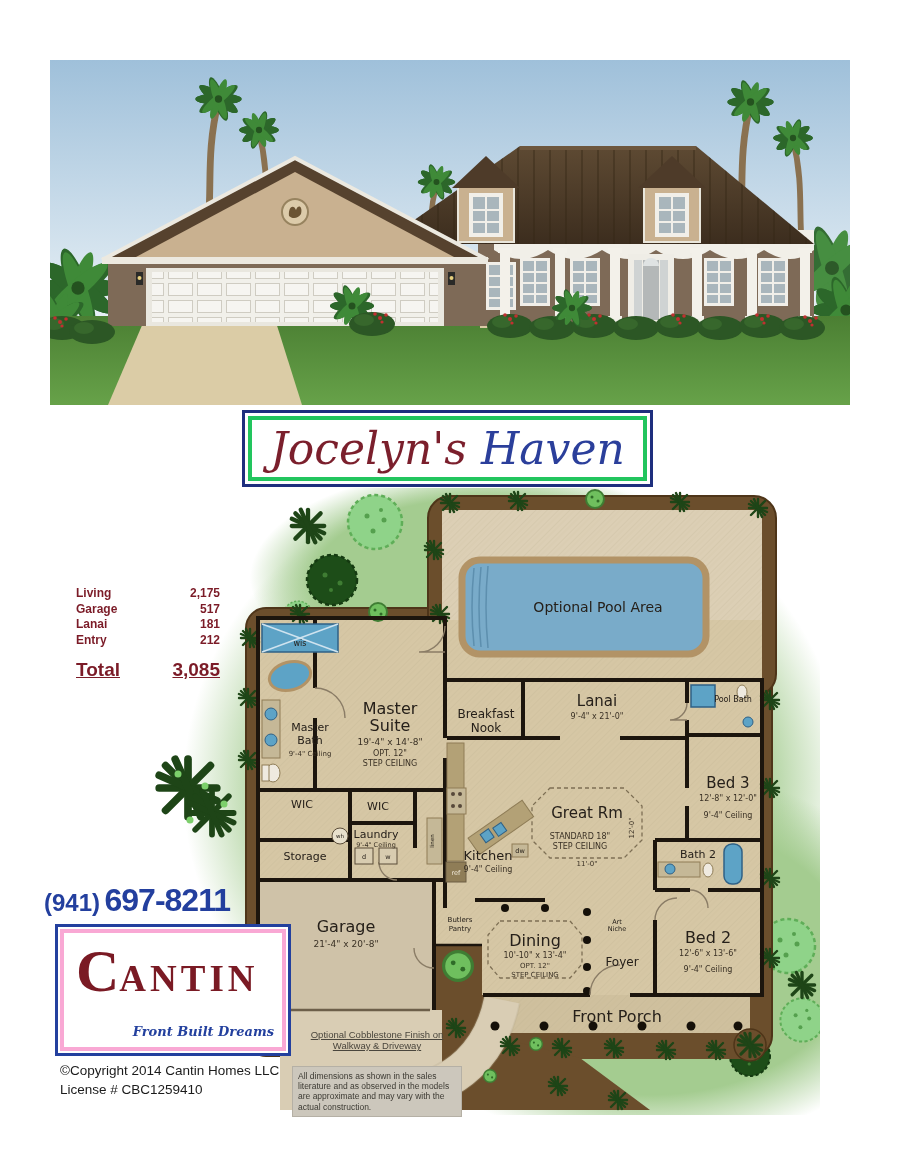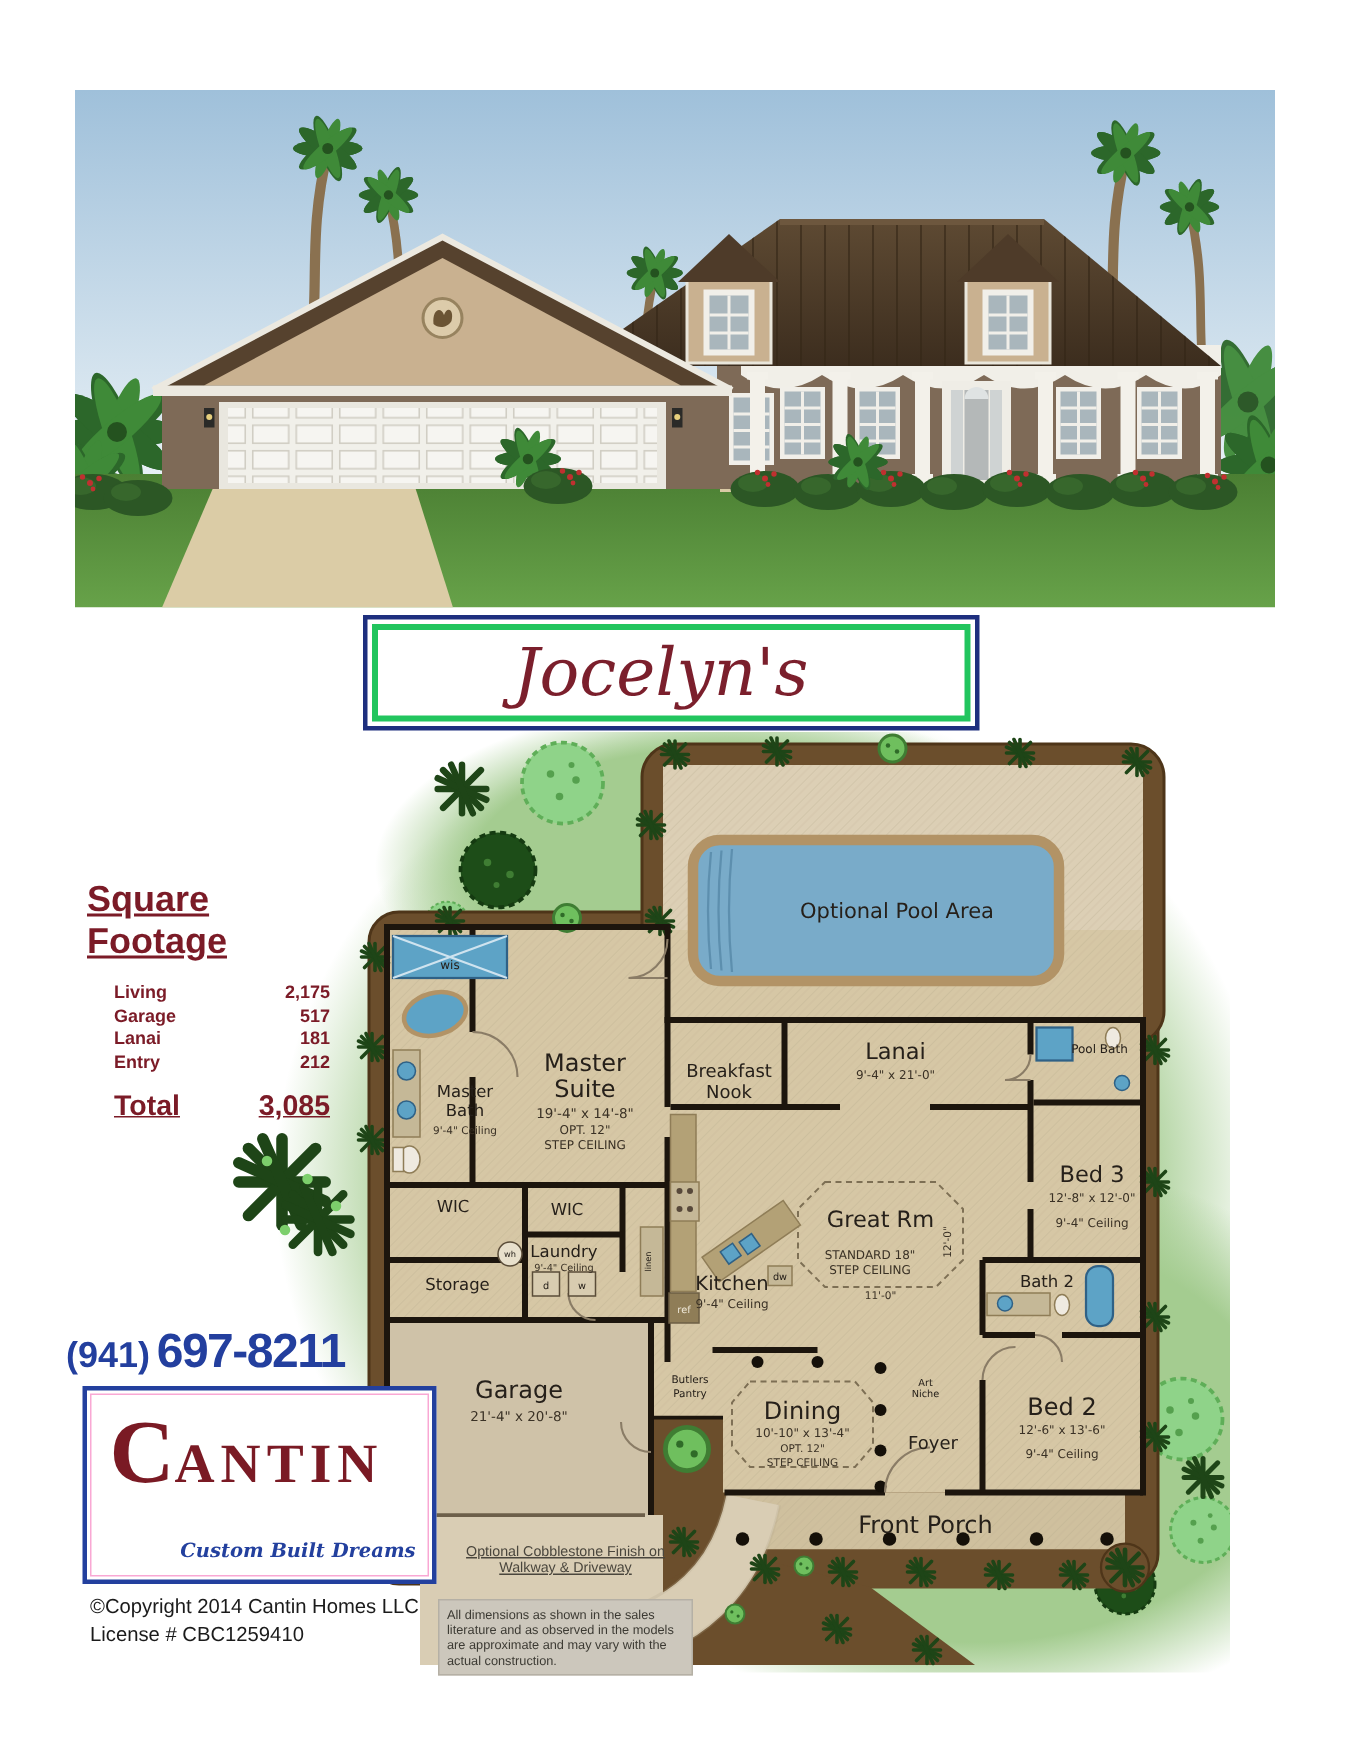--- a/index.html
+++ b/index.html
@@ -16,21 +16,21 @@
   #sqft h2{margin:0 0 12px 0;font-size:24px;font-weight:bold;text-decoration:underline;letter-spacing:0px;}
   .sq-row{display:flex;justify-content:space-between;font-weight:bold;font-size:12px;line-height:1.3;padding:0 6px 0 18px;}
   .sq-total{margin-top:10px;font-size:19px;}
   .sq-total .lbl,.sq-total .val{text-decoration:underline;}
   
   #phone{left:44px;top:882px;color:#233f9e;font-weight:bold;white-space:nowrap;}
   #phone .area{font-size:24px;}
   #phone .num{font-size:32px;letter-spacing:-1px;}
   
   #logo-box{left:55px;top:924px;width:236px;height:132px;background:#fff;border:3px solid #23409e;box-sizing:border-box;z-index:5;}
-  #logo-inner{position:absolute;left:2px;top:2px;right:2px;bottom:2px;border:1px solid #f9a8d4;font-family:"Liberation Serif",serif;}
+  #logo-inner{position:absolute;left:2px;top:2px;right:2px;bottom:2px;border:4px solid #f9a8d4;font-family:"Liberation Serif",serif;}
   .lg-line{line-height:1;white-space:nowrap;}
   .lg1{margin:8px 0 0 12px;color:#7a1a24;}
   .lg2{margin:-24px 0 0 46px;color:#23409e;}
   .big-cap{font-size:60px;font-weight:bold;}
   .sm-caps{font-size:37px;font-weight:bold;letter-spacing:4px;}
   #tagline{position:absolute;right:8px;bottom:8px;font-family:"DejaVu Serif",serif;font-style:italic;font-weight:bold;font-size:13px;color:#23409e;}
   
   #copyright{left:60px;top:1062px;font-size:13.5px;color:#1b1b1b;line-height:1.4;}
   
   #note-cobble{left:296px;top:1030px;width:162px;text-align:center;font-size:9.5px;line-height:1.15;color:#4a463d;text-decoration:underline;z-index:6;}
@@ -272,20 +272,21 @@
     <use href="#shrub" transform="translate(712,266)"></use>
       <use href="#reddots" transform="translate(712,259)"></use>
     <use href="#shrub" transform="translate(752,268)"></use>
       <use href="#reddots" transform="translate(760,261)"></use>
   </g>
 </svg>
 
 <div class="abs" id="title-box">
   <div id="title-inner">
     <span class="title-red">Jocelyn's</span>
+    <span class="title-blue">Haven</span>
   </div>
 </div>
 
 <svg class="abs" style="left:150px;top:488px;" width="670" height="627" viewBox="0 0 670 627">
   <defs>
     <radialGradient id="blob" cx="0.5" cy="0.5" r="0.5">
       <stop offset="0" stop-color="#a4cc90"></stop>
         <stop offset="0.72" stop-color="#a4cc90"></stop>
         <stop offset="1" stop-color="#a4cc90" stop-opacity="0"></stop>
     </radialGradient>
@@ -579,21 +580,20 @@
     <text x="190" y="350" class="t6" style="font-size:5.5px">wh</text>
     <text x="214" y="371" class="t6">d</text>
     <text x="238" y="371" class="t6">w</text>
     <text x="306" y="387" class="t6" fill="#e9e2d2" style="fill:#efe8d8">ref</text>
     <text x="370" y="365" class="t6">dw</text>
     <text x="284" y="353" class="t6" transform="rotate(-90 284 353)" style="font-size:5.5px">linen</text>
   </g>
 </svg>
 
 <div class="abs" id="sqft">
-  <h2>Square Footage</h2>
   <div class="sq-row">
     <span>Living</span>
       <span>2,175</span>
   </div>
   <div class="sq-row">
     <span>Garage</span>
       <span>517</span>
   </div>
   <div class="sq-row">
     <span>Lanai</span>
@@ -612,21 +612,21 @@
 <div class="abs" id="phone">
   <span class="area">(941)</span>
   <span class="num">697-8211</span>
 </div>
 
 <div class="abs" id="logo-box">
   <div id="logo-inner">
     <div class="lg-line lg1">
       <span class="big-cap">C</span><span class="sm-caps">ANTIN</span>
     </div>
-    <div id="tagline">Custom Built Dreams</div>
+    <div id="tagline">Front Built Dreams</div>
   </div>
 </div>
 
 <div class="abs" id="copyright">
   <div>©Copyright 2014 Cantin Homes LLC</div>
   <div>License # CBC1259410</div>
 </div>
 
 <div class="abs" id="note-cobble">Optional Cobblestone Finish on Walkway &amp; Driveway</div>
 <div class="abs" id="note-disclaimer">All dimensions as shown in the sales literature and as observed in the models are approximate and may vary with the actual construction.</div>

